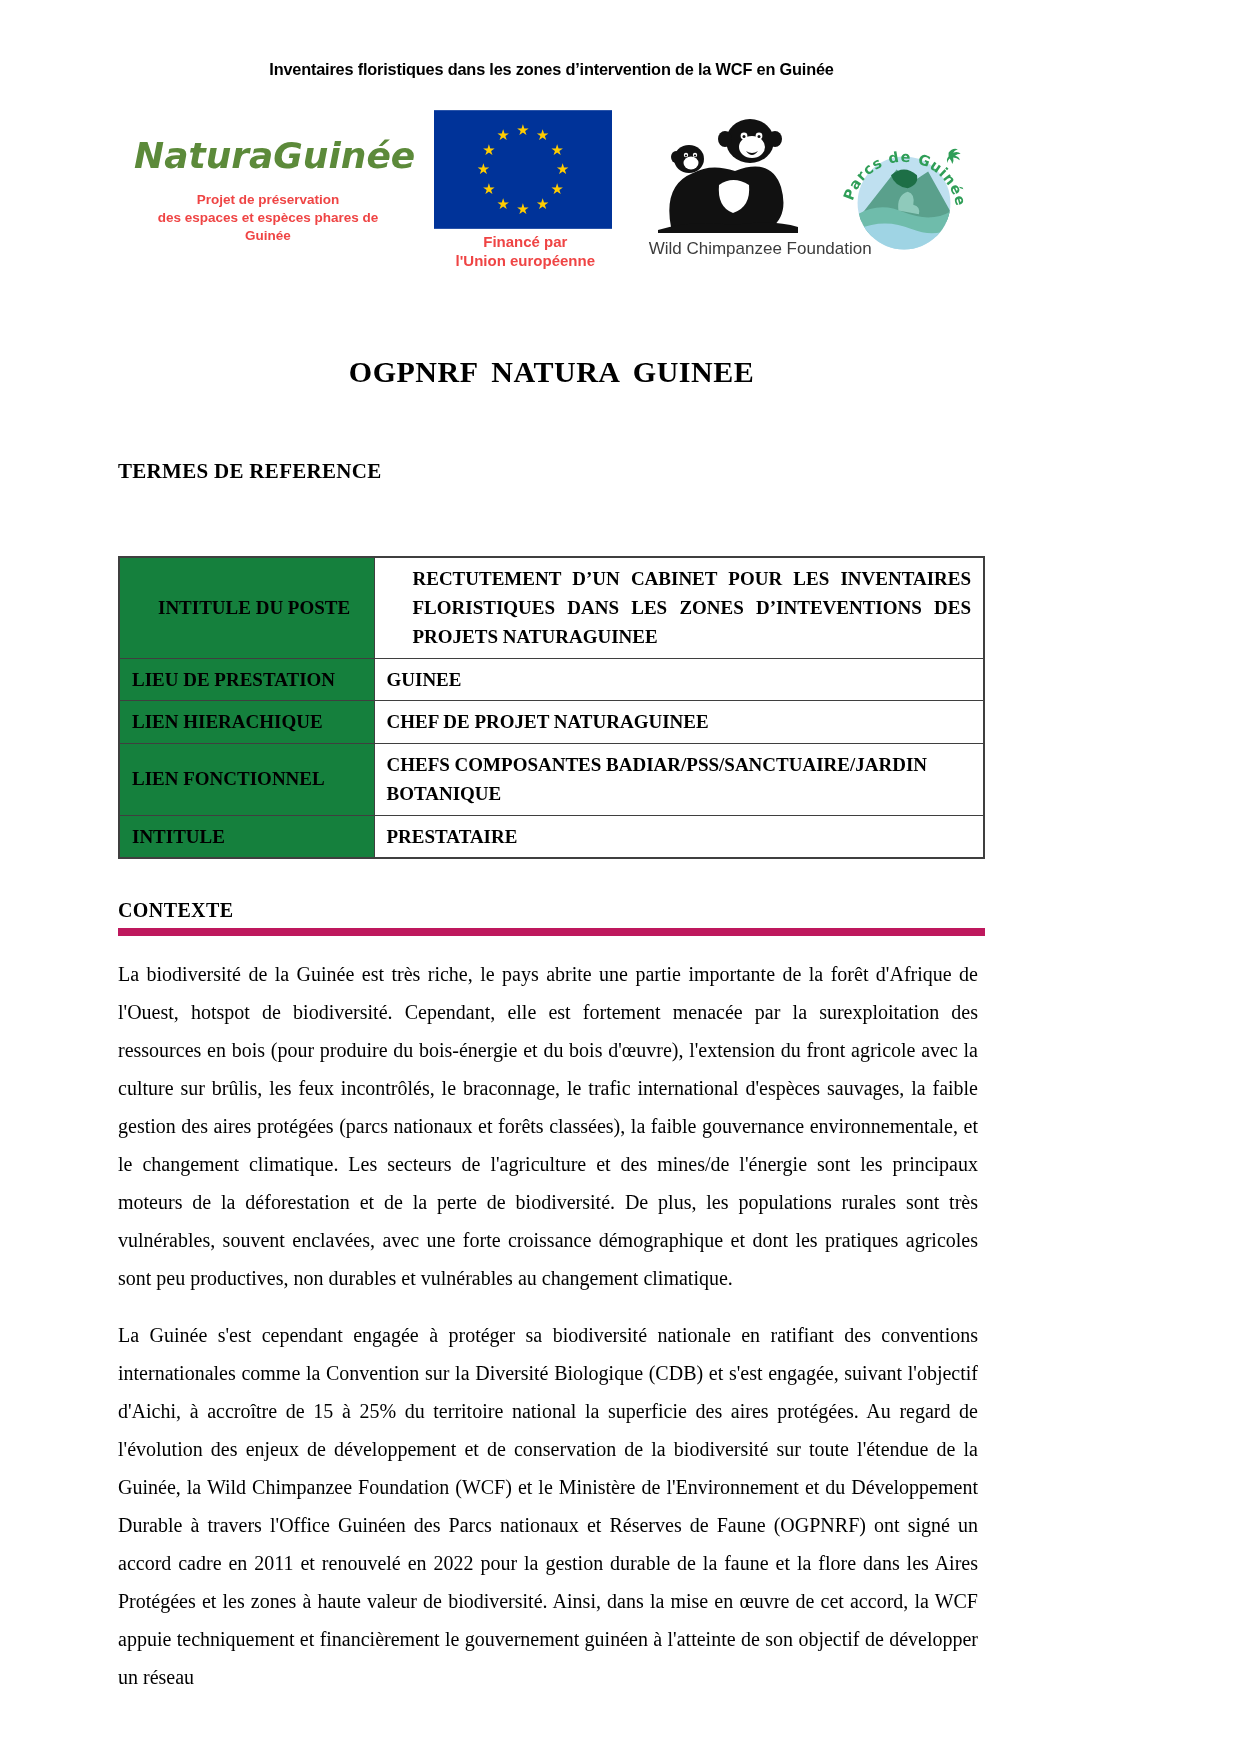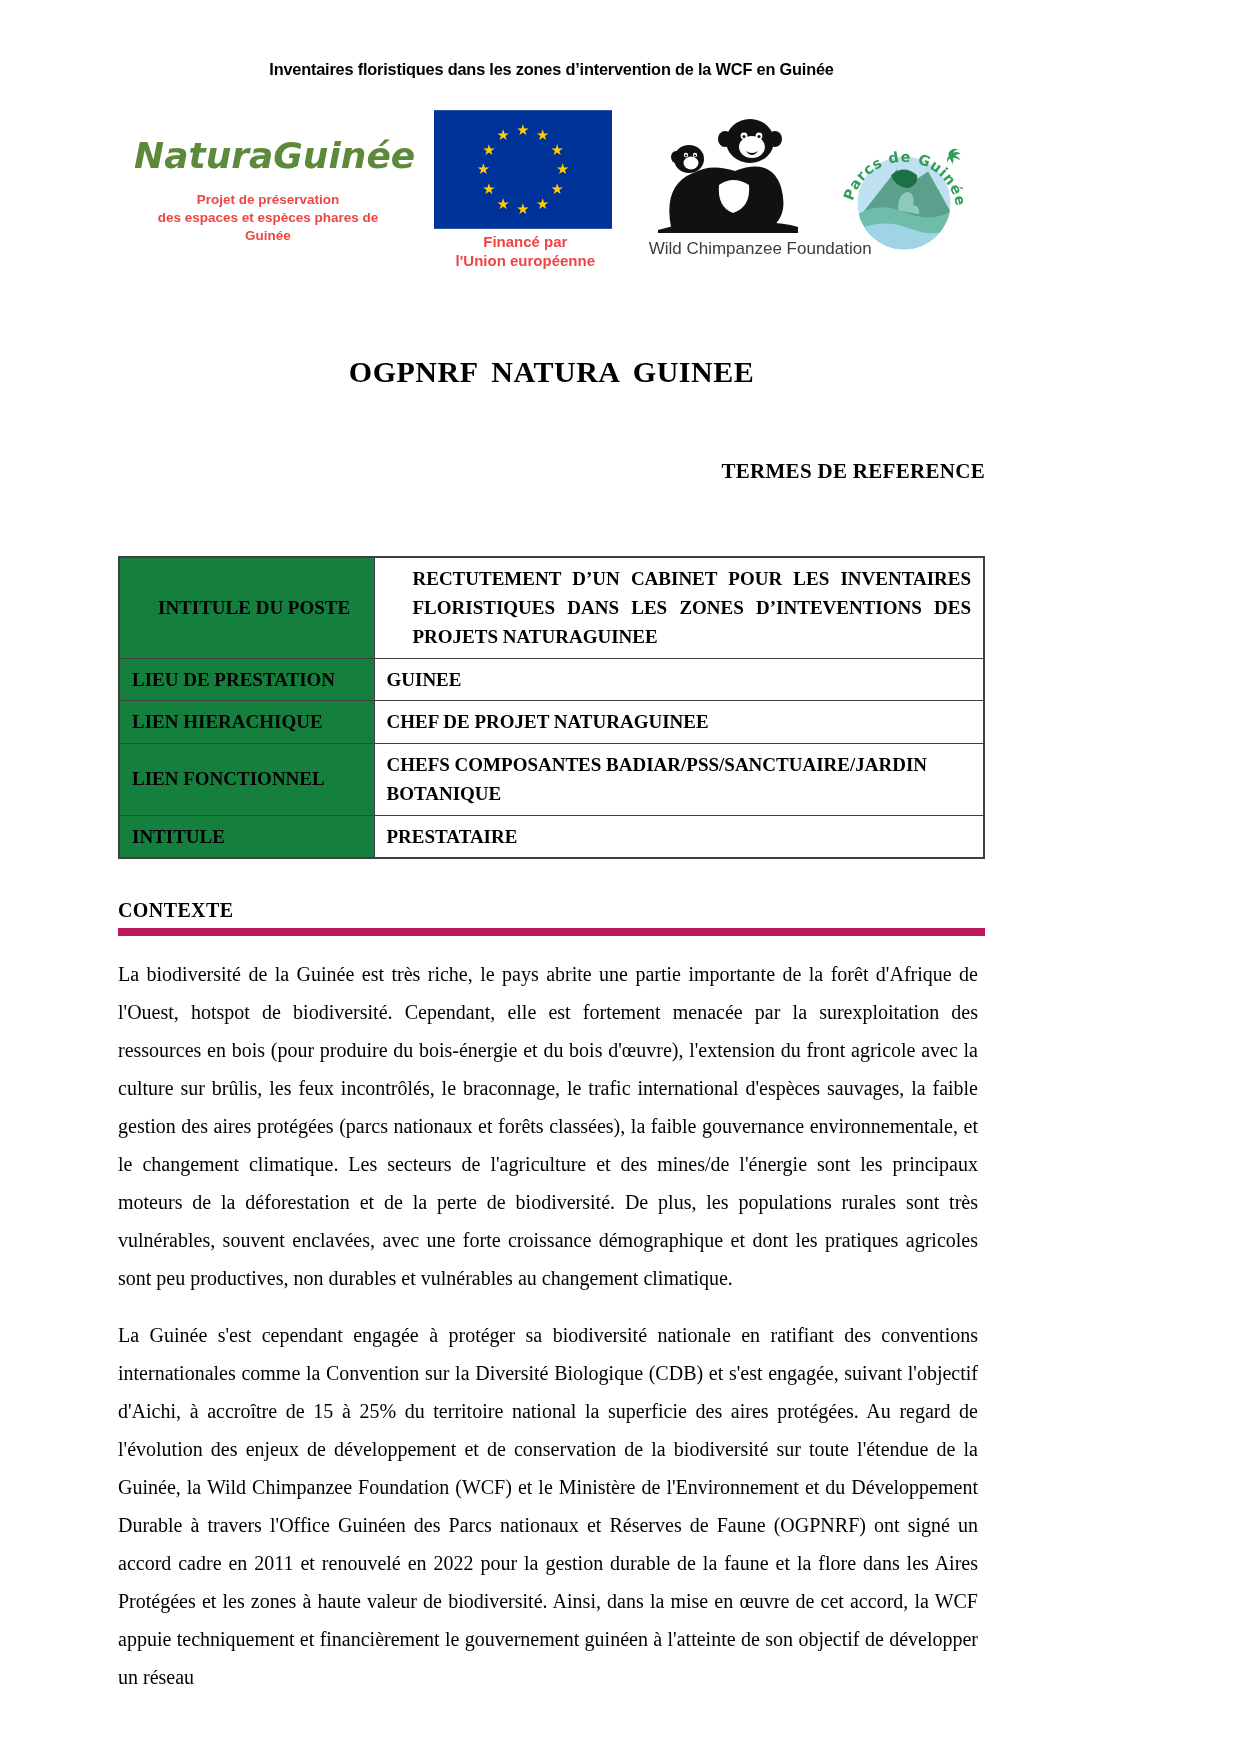--- a/index.html
+++ b/index.html
@@ -69,21 +69,21 @@
   .doc-title {
     margin-top:84px;
     text-align:center;
     font-weight:bold;
     font-size:30px;
     letter-spacing:0.5px;
     word-spacing:6px;
   }
   .doc-subtitle {
     margin-top:70px;
-    text-align:right;
+    text-align:left;
     font-weight:bold;
     font-size:21px;
     letter-spacing:0.3px;
   }
 
   
   table.info {
     margin-top:72px;
     width:867px;
     border-collapse:collapse;

